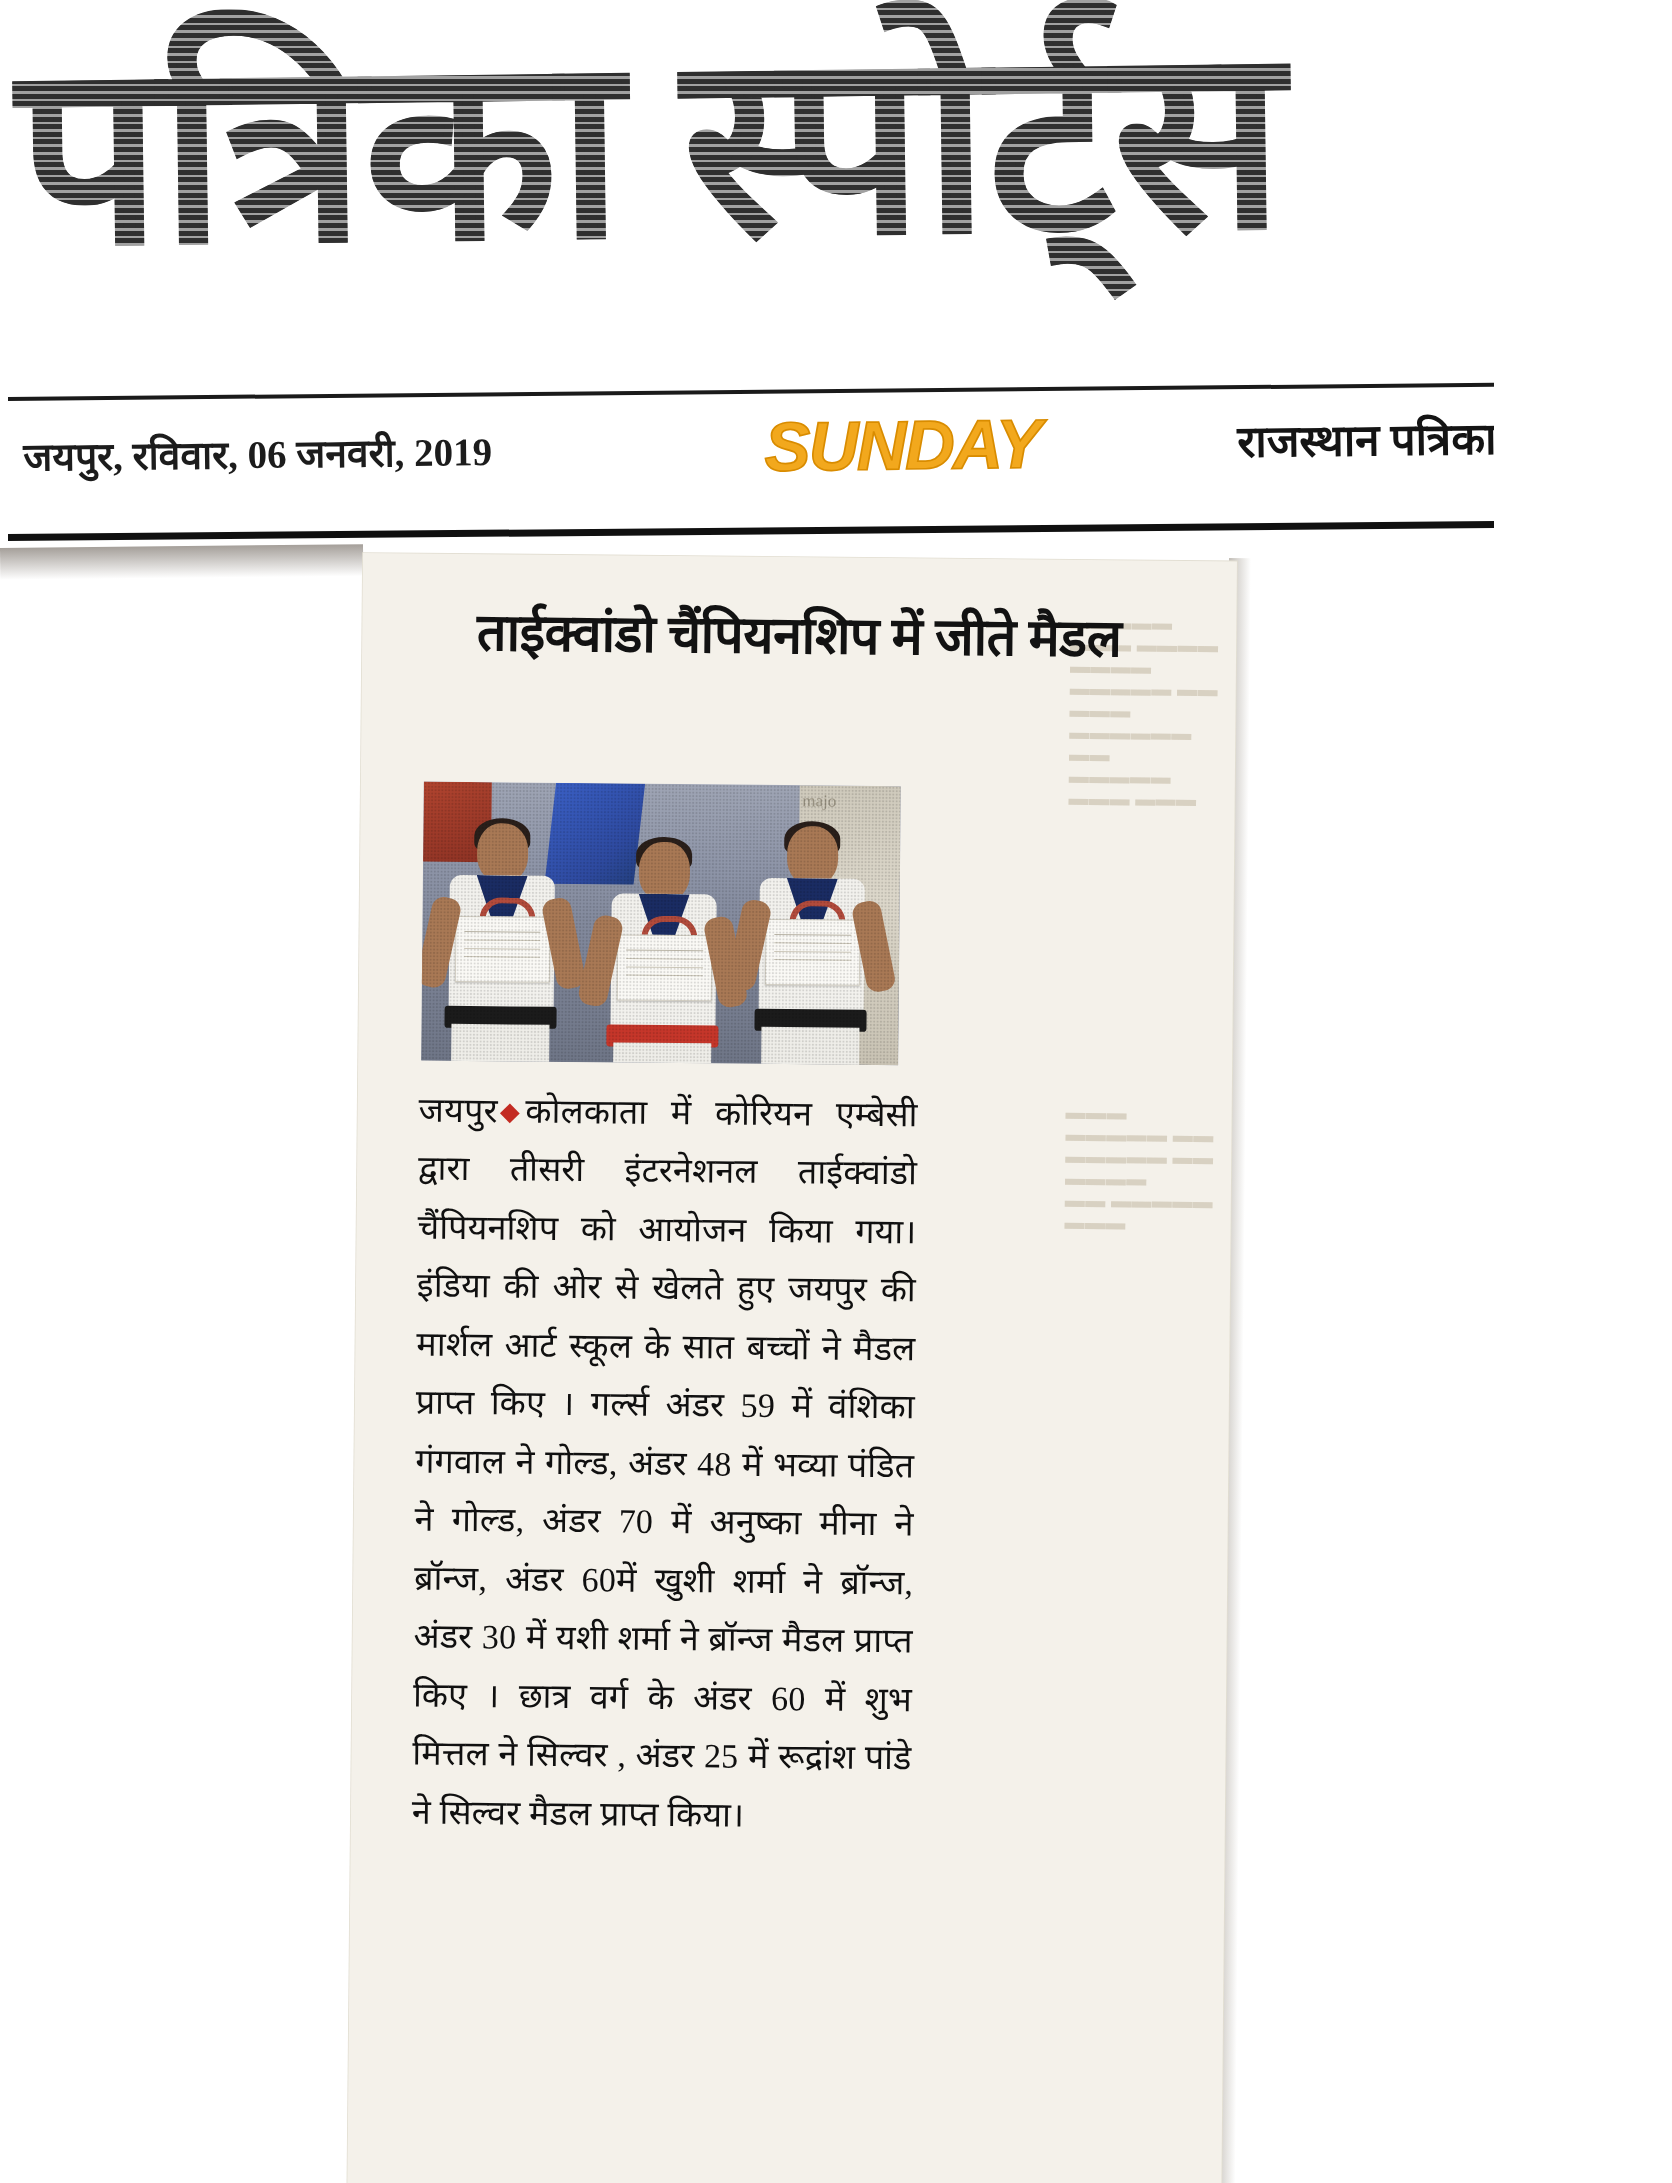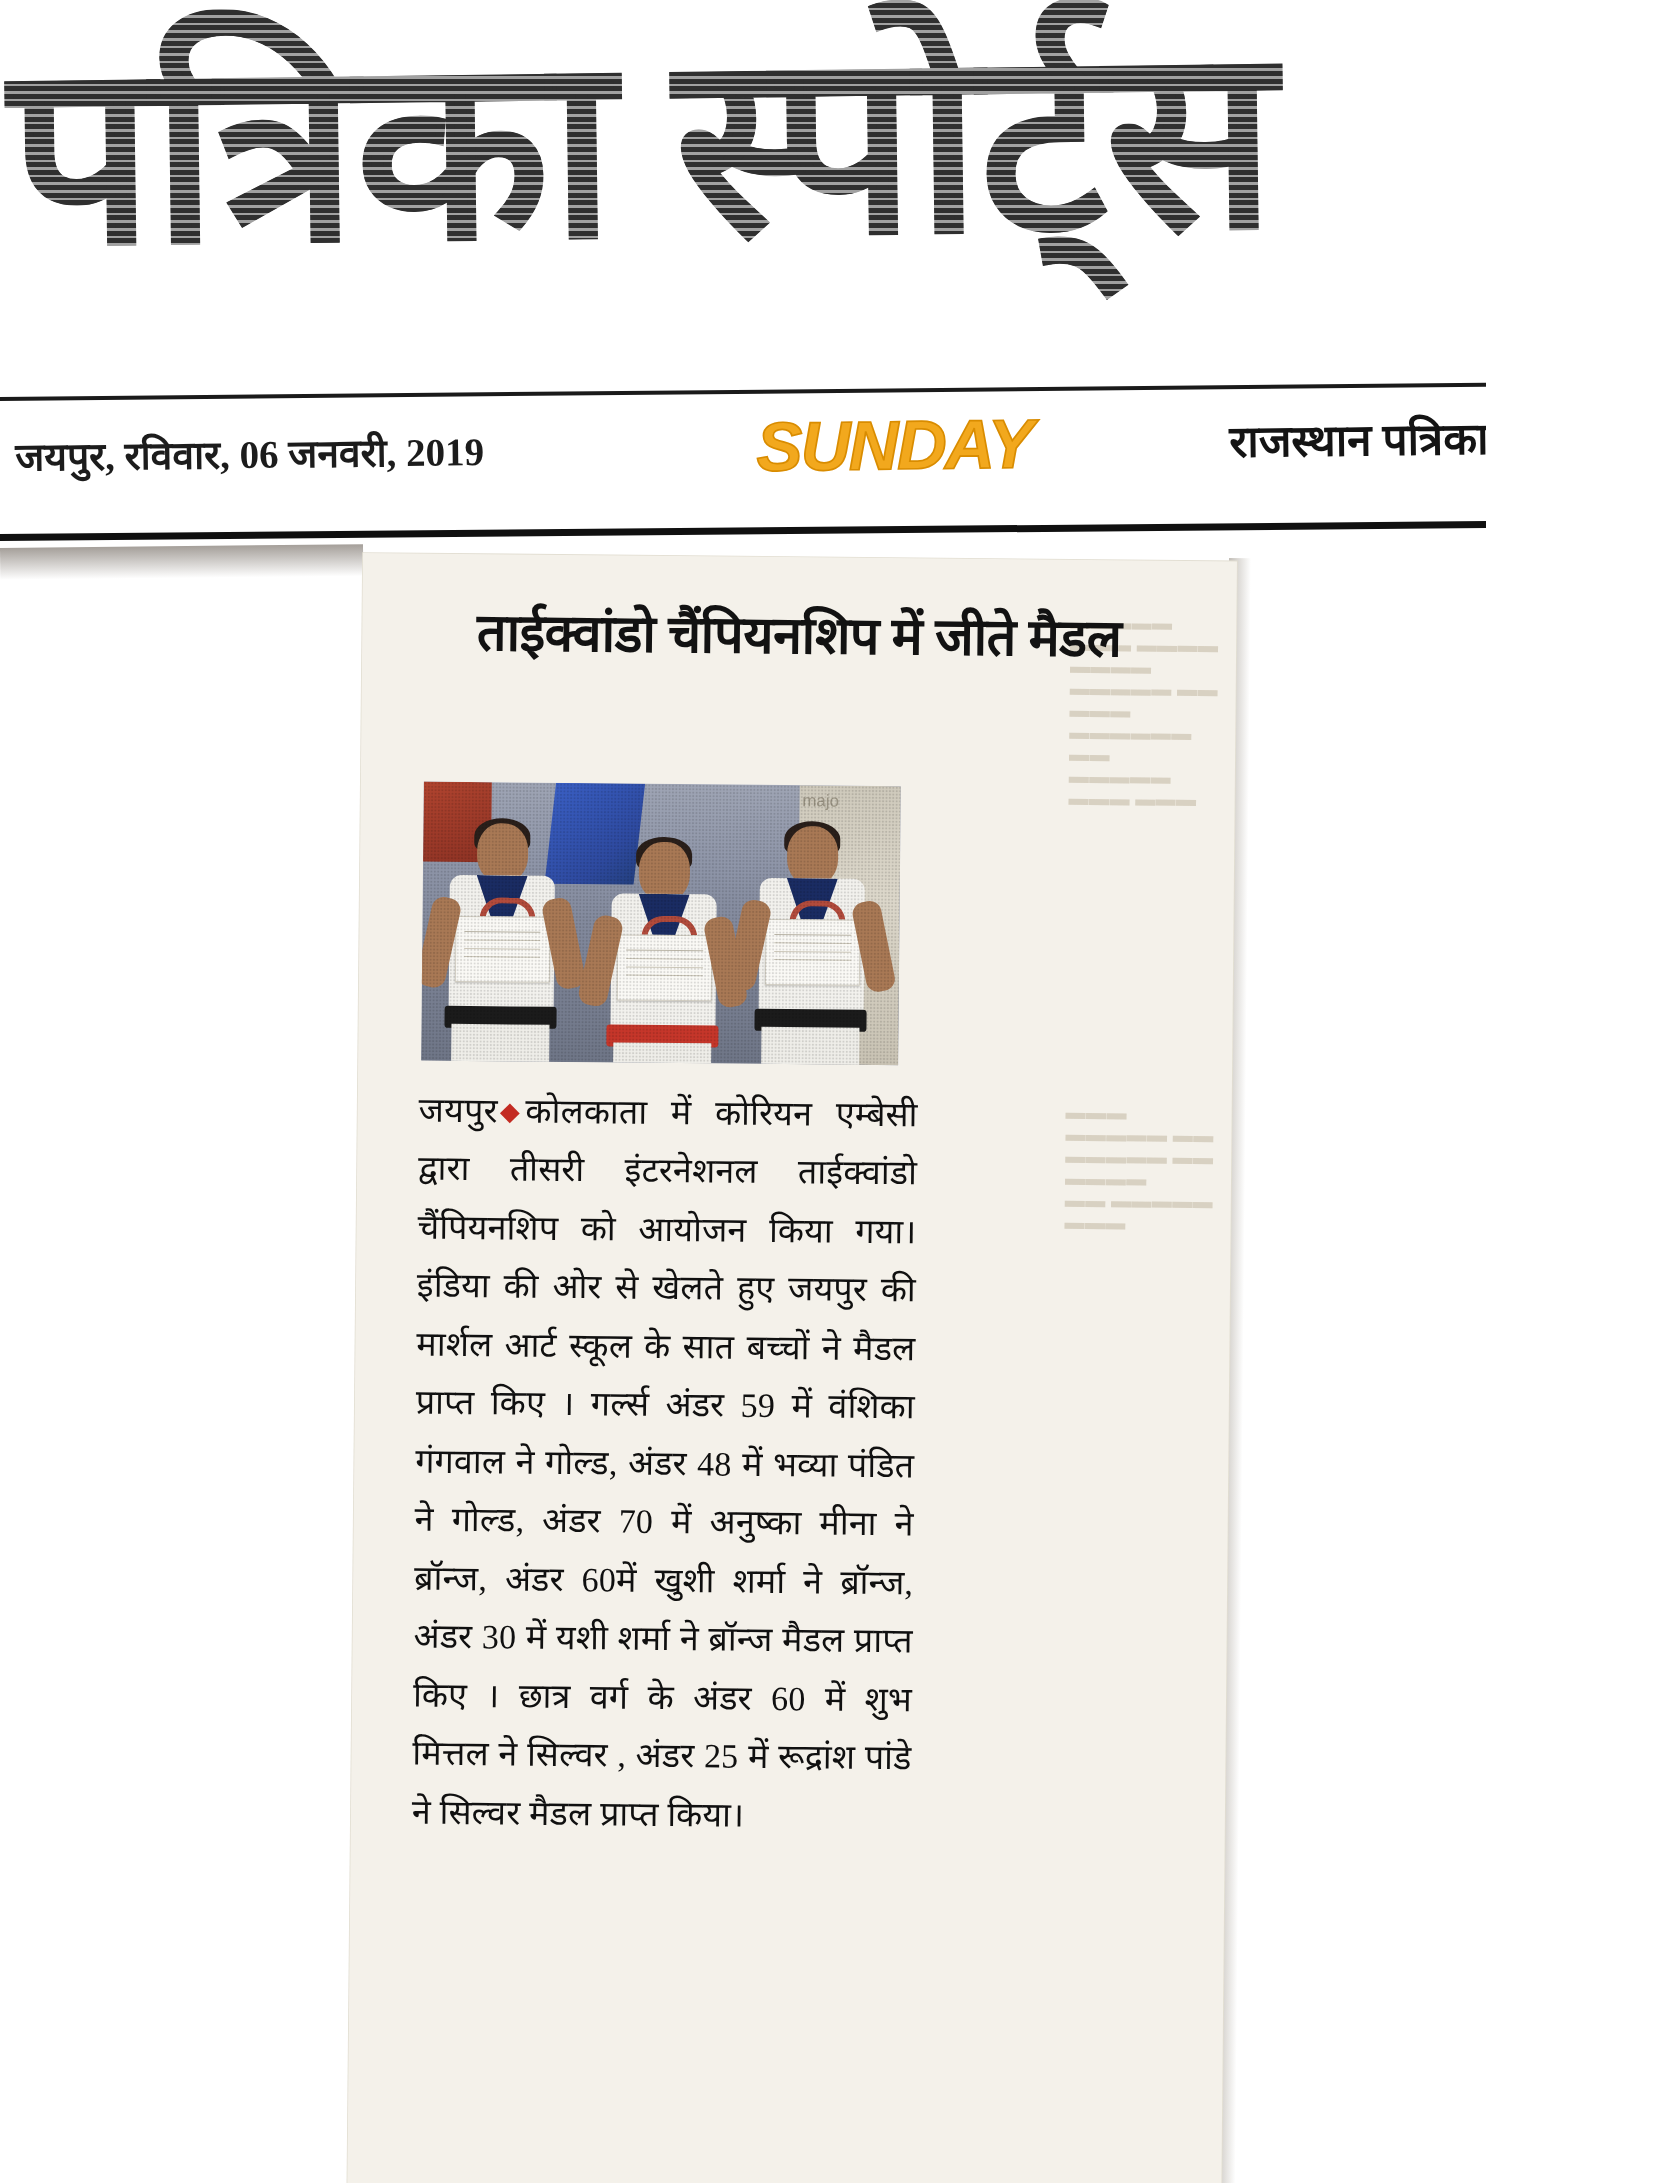--- a/index.html
+++ b/index.html
@@ -11,21 +11,21 @@
     width: 1673px;
     height: 2183px;
     position: relative;
     overflow: hidden;
     font-family: "Liberation Sans", sans-serif;
   }
 
   
   #masthead {
     position: absolute;
-    left: 0;
+    left: 8px;
     top: 0;
     width: 1486px;
     height: 558px;
     overflow: hidden;
   }
 
   #masthead-title {
     position: absolute;
     left: 6.8px;
     top: -25px;
@@ -200,21 +200,21 @@
     background: linear-gradient(160deg, #b1442f 0%, #8d3224 100%);
   }
   #photo .wall-right {
     position: absolute;
     right: 0; top: 0; width: 101px; height: 279px;
     background: linear-gradient(180deg, #cfcabc 0%, #ddd8cb 40%, #c9c3b4 100%);
   }
   #photo .ghost-right-text {
     position: absolute;
     right: 3.4px; top: 6.8px; width: 95px;
-    font-family: Liberation Sans, sans-serif;
+    font-family: Liberation Serif, serif;
     font-size: 17px;
     line-height: 18px;
     color: #8f8878;
     opacity: 0.85;
   }
 
   .athlete {
     position: absolute;
     bottom: 0;
     width: 144px;

